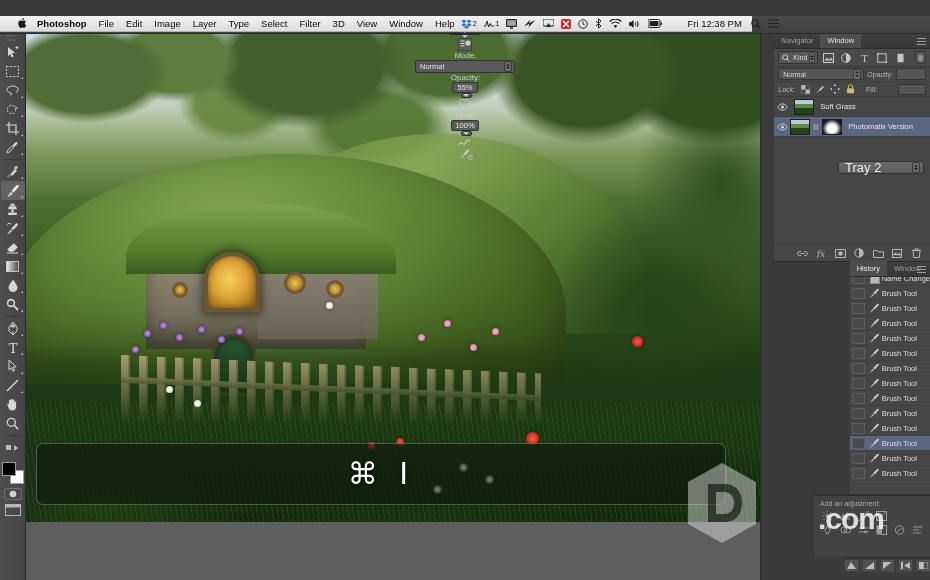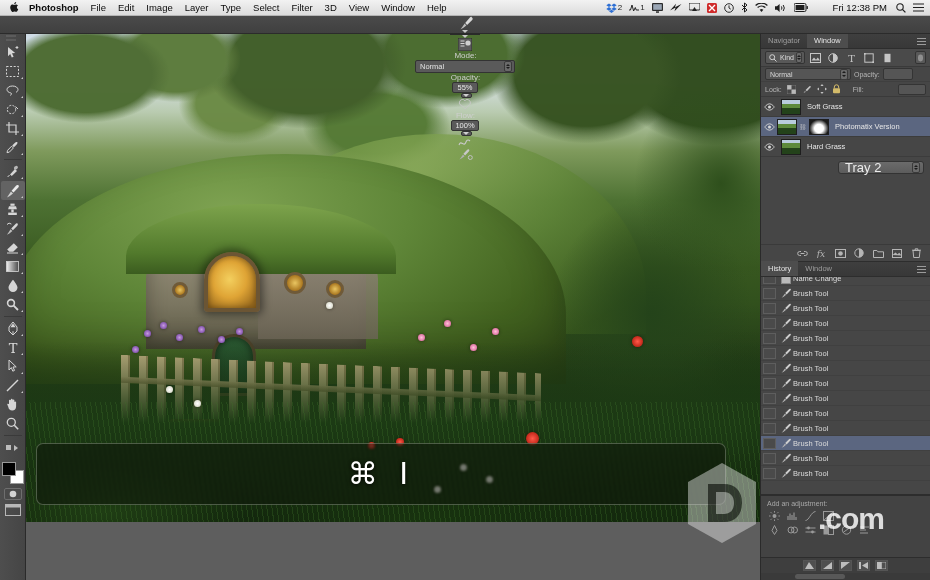--- a/index.html
+++ b/index.html
@@ -7,26 +7,27 @@
     width: 930px; height: 580px;
     overflow: hidden;
     background: #3a3a3a;
     font-family: "Liberation Sans", sans-serif;
     -webkit-font-smoothing: antialiased;
   }
   #app { position: relative; width: 930px; height: 580px; }
 
   
   #menubar {
-    position: absolute; left: 0; top: 0; width: 930px; height: 16px;
+    position: absolute; left: 0; top: 16px; width: 752px; height: 16px;
     background: linear-gradient(#f2f2f2, #dcdcdc);
     border-bottom: 1px solid #b4b4b4;
     display: flex; align-items: center;
     font-size: 9.5px; color: #0a0a0a;
     z-index: 50;
+    padding-left: 8px;
   }
   .mb-apple {
     padding: 0 8px 0 9px; font-size: 11px; line-height: 1;
     display: flex; align-items: center; height: 16px;
   }
   .mb-item {
     padding: 0 6px; height: 16px; line-height: 16px; white-space: nowrap;
   }
   .mb-item.bold { font-weight: bold; padding-left: 2px; }
   #menubar-right {
@@ -316,21 +317,21 @@
   #key-text {
     color: #fff; font-size: 30px; line-height: 1;
     letter-spacing: 6px; text-shadow: 0 1px 4px rgba(0,0,0,.9);
     font-family: "DejaVu Sans", sans-serif;
   }
 
   
   #dock {
     position: absolute; right: 0; top: 34px; width: 170px; bottom: 0;
     background: #3b3b3b; border-left: 1px solid #2a2a2a;
-    z-index: 30; display: flex; flex-direction: column;
+    z-index: 30; display: flex; flex-direction: column; align-items: flex-end;
   }
   .panel { background: #464646; border-bottom: 1px solid #2d2d2d; }
   .panel-tabs {
     height: 15px; background: linear-gradient(#3f3f3f,#383838);
     display: flex; align-items: flex-end; position: relative;
     border-bottom: 1px solid #2d2d2d;
   }
   .ptab {
     height: 15px; padding: 0 7px; font-size: 7.5px; color: #9d9d9d;
     display: flex; align-items: center; white-space: nowrap;
@@ -955,30 +956,20 @@
             <svg width="11" height="8" viewBox="0 0 11 8">
                 <path d="M5.5.8C2.8.8.8 4 .8 4s2 3.2 4.7 3.2S10.2 4 10.2 4 8.2.8 5.5.8z" fill="none" stroke="#d8d8d8" stroke-width=".9"></path>
                 <circle cx="5.5" cy="4" r="1.5" fill="#d8d8d8"></circle>
               </svg>
           </span>
           <span class="lr-thumb"></span>
           <span class="lr-link">⛓</span>
           <span class="lr-thumb mask"></span>
           <span class="lr-name">Photomatix Version</span>
         </div>
-        <div class="layer-row">
-          <span class="lr-eye">
-            <svg width="11" height="8" viewBox="0 0 11 8">
-                <path d="M5.5.8C2.8.8.8 4 .8 4s2 3.2 4.7 3.2S10.2 4 10.2 4 8.2.8 5.5.8z" fill="none" stroke="#d8d8d8" stroke-width=".9"></path>
-                <circle cx="5.5" cy="4" r="1.5" fill="#d8d8d8"></circle>
-              </svg>
-          </span>
-          <span class="lr-thumb" style="margin-left:4px"></span>
-          <span class="lr-name">Hard Grass</span>
-        </div>
       </div>
 
       <div id="lp-footer">
         <span class="lp-fbtn">
           <svg width="11" height="9" viewBox="0 0 11 9">
               <path d="M4 2.5H2.7a2 2 0 000 4H4M7 2.5h1.3a2 2 0 010 4H7M3.5 4.5h4" stroke="#b5b5b5" fill="none" stroke-width="1"></path>
             </svg>
         </span>
         <span class="lp-fbtn">
           <svg width="12" height="10" viewBox="0 0 12 10">

